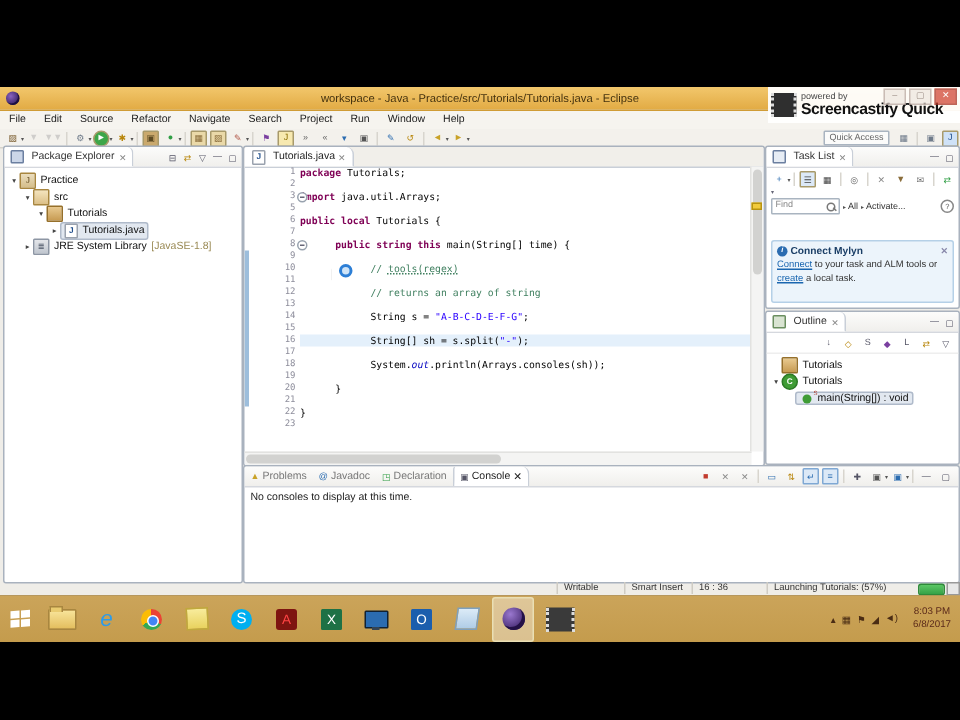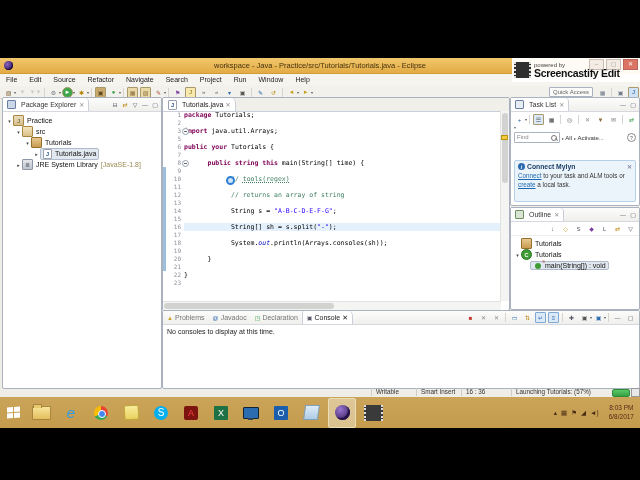--- a/index.html
+++ b/index.html
@@ -66,21 +66,21 @@
   .ti-java-file{background:#fff;border:1px solid #9AA2AE;color:#1F4E8C;font-weight:bold;}
   .ti-library{background:linear-gradient(#E4E6EA,#BFC5CE);border:1px solid #8D96A4;color:#4A5464;}
   .ti-class{background:#3F9C35;border:1px solid #2C7A26;border-radius:50%;color:#fff;font-weight:bold;}
   .ti-method{width:6px;height:6px;background:#3F9C35;border-radius:50%;margin:0 4px 0 2px;position:relative;}
   .ti-method::after{content:"S";position:absolute;right:-4px;top:-4px;font-size:4px;color:#B03A2E;}
   
   #etabs{height:13px;background:#F1EFEA;border-bottom:1px solid #C9CFD8;display:flex;}
   #etab{display:flex;align-items:center;gap:2px;background:#fff;padding:0 5px;height:13px;
     border-right:1px solid #C9CFD8;border-radius:2px 5px 0 0;font-size:7px;color:#222;}
   #ecode{position:absolute;left:0;top:13px;right:9px;bottom:9px;overflow:hidden;
-    font-family:"DejaVu Sans Mono",monospace;font-size:6.5px;}
+    font-family:"DejaVu Sans Mono",monospace;font-size:6.5px;padding-left:16px;}
   .cl{height:8px;display:flex;line-height:8px;position:relative;}
   .ln{width:18px;flex:none;text-align:right;padding-right:3px;color:#8E8E9C;font-size:6px;}
   .ctext{flex:1;white-space:pre;}
   .cl.cur .ctext{background:#E4F0FB;}
   .kw{color:#7F0055;font-weight:bold;}
   .str{color:#2A00FF;}
   .com{color:#3F7F5F;}
   .comu{color:#3F7F5F;text-decoration:underline dotted;}
   .sf{color:#0000C0;font-style:italic;}
   .fold{position:absolute;left:19px;top:1px;width:5px;height:5px;border:1px solid #98A2AE;
@@ -283,21 +283,21 @@
       </span>
       <span class="tbi tg" style="background: rgb(207, 226, 247); border-color: rgb(168, 154, 106);">
         <span class="gl" style="color: rgb(31, 78, 140);">J</span>
       </span>
     </div>
 
   <div class="abs" id="sc-overlay">
     <span id="sc-film"></span>
     <span class="sc-text">
       <div id="sc-powered">powered by</div>
-      <div id="sc-brand">Screencastify Edit</div>
+      <div id="sc-brand">Screencastify Quick</div>
     </span>
   </div>
 
   <div class="abs panel" id="pkg">
     <div class="phead">
       <span class="ptab">
         <span class="ticon" style="width:7px;height:7px;background:#CBD6E8;border:1px solid #6B7FA0;"></span>
         <span>Package Explorer</span>
         <span class="x">✕</span>
       </span>
@@ -371,21 +371,21 @@
           <span class="ln">3</span>
           <span class="fold"></span>
           <span class="ctext"><span class="kw">import</span><span> java.util.Arrays;</span></span>
         </div>
         <div class="cl">
           <span class="ln">5</span>
           <span class="ctext"></span>
         </div>
         <div class="cl">
           <span class="ln">6</span>
-          <span class="ctext"><span class="kw">public</span><span> </span><span class="kw">your</span><span> Tutorials {</span></span>
+          <span class="ctext"><span class="kw">public</span><span> </span><span class="kw">local</span><span> Tutorials {</span></span>
         </div>
         <div class="cl">
           <span class="ln">7</span>
           <span class="ctext"></span>
         </div>
         <div class="cl">
           <span class="ln">8</span>
           <span class="fold"></span>
           <span class="ctext"><span>      </span><span class="kw">public</span><span> </span><span class="kw">string</span><span> </span><span class="kw">this</span><span> main(String[] time) {</span></span>
         </div>

